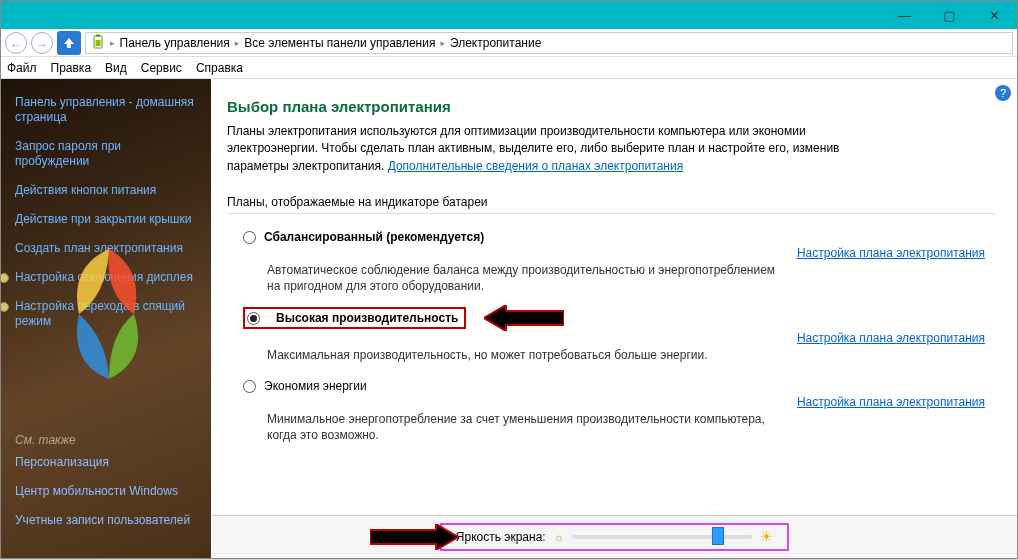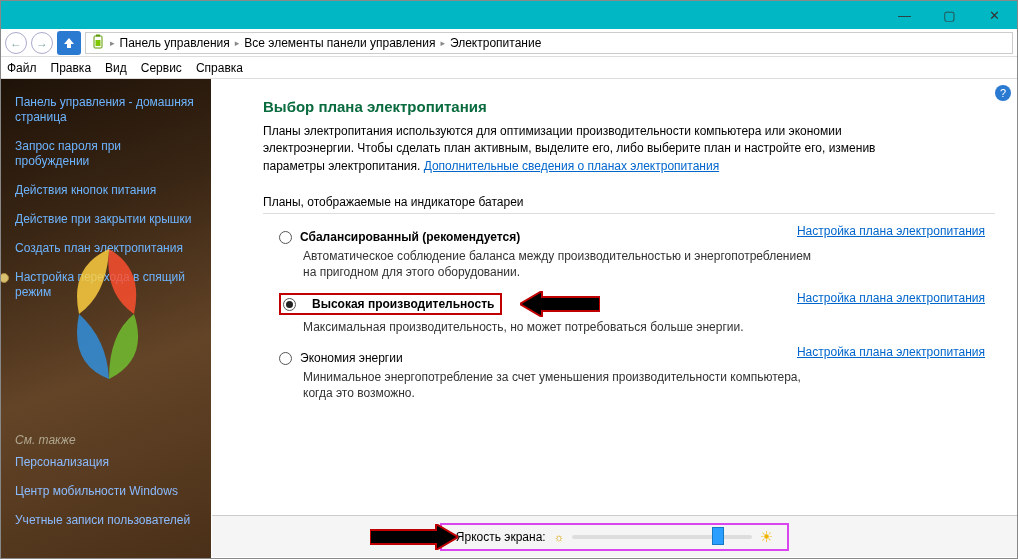--- a/index.html
+++ b/index.html
@@ -82,21 +82,20 @@
     padding: 0 6px;
     gap: 14px;
     border-bottom: 1px solid #ddd;
     font-size: 12px;
   }
   .menubar span { cursor: default; }
 
   .body {
     display: flex;
     height: calc(100% - 28px - 28px - 22px);
-    gap: 36px;
   }
 
   .sidebar {
     width: 210px;
     background: linear-gradient(160deg, #1e1208 0%, #3a2614 30%, #634427 60%, #4a3018 100%);
     color: #bcd5ff;
     padding: 16px 14px;
     font-size: 12px;
     position: relative;
     display: flex;
@@ -207,20 +206,21 @@
   .plan-desc {
     margin: 2px 0 10px 40px;
     color: #333;
     font-size: 12px;
     max-width: 520px;
     line-height: 1.35;
   }
   .plan-row {
     display: flex;
     align-items: flex-start;
+    flex-direction: column;
   }
   .plan-row .cfg {
     margin-left: auto;
     margin-right: 10px;
     white-space: nowrap;
   }
   .highlight-box {
     border: 2px solid #c00000;
     padding: 2px 6px 2px 2px;
     display: inline-flex;
@@ -312,20 +312,21 @@
   <span>Справка</span>
 </div>
 
 <div class="body">
   <div class="sidebar">
     <a href="#">Панель управления - домашняя страница</a>
     <a href="#">Запрос пароля при пробуждении</a>
     <a href="#">Действия кнопок питания</a>
     <a href="#">Действие при закрытии крышки</a>
     <a href="#">Создать план электропитания</a>
+    <a href="#" class="icon-bullet">Настройка отключения дисплея</a>
     <a href="#" class="icon-bullet">Настройка перехода в спящий режим</a>
 
     <svg class="petal-wrap" viewBox="0 0 120 150">
       <path d="M60 10 Q95 30 85 75 Q55 55 60 10" fill="#ff5030" opacity=".9"></path>
       <path d="M85 75 Q100 120 60 140 Q60 95 85 75" fill="#70c030" opacity=".9"></path>
       <path d="M60 140 Q20 125 30 75 Q58 100 60 140" fill="#3090e0" opacity=".9"></path>
       <path d="M30 75 Q20 28 60 10 Q58 55 30 75" fill="#ffd040" opacity=".9"></path>
     </svg>
 
     <div class="spacer"></div>

